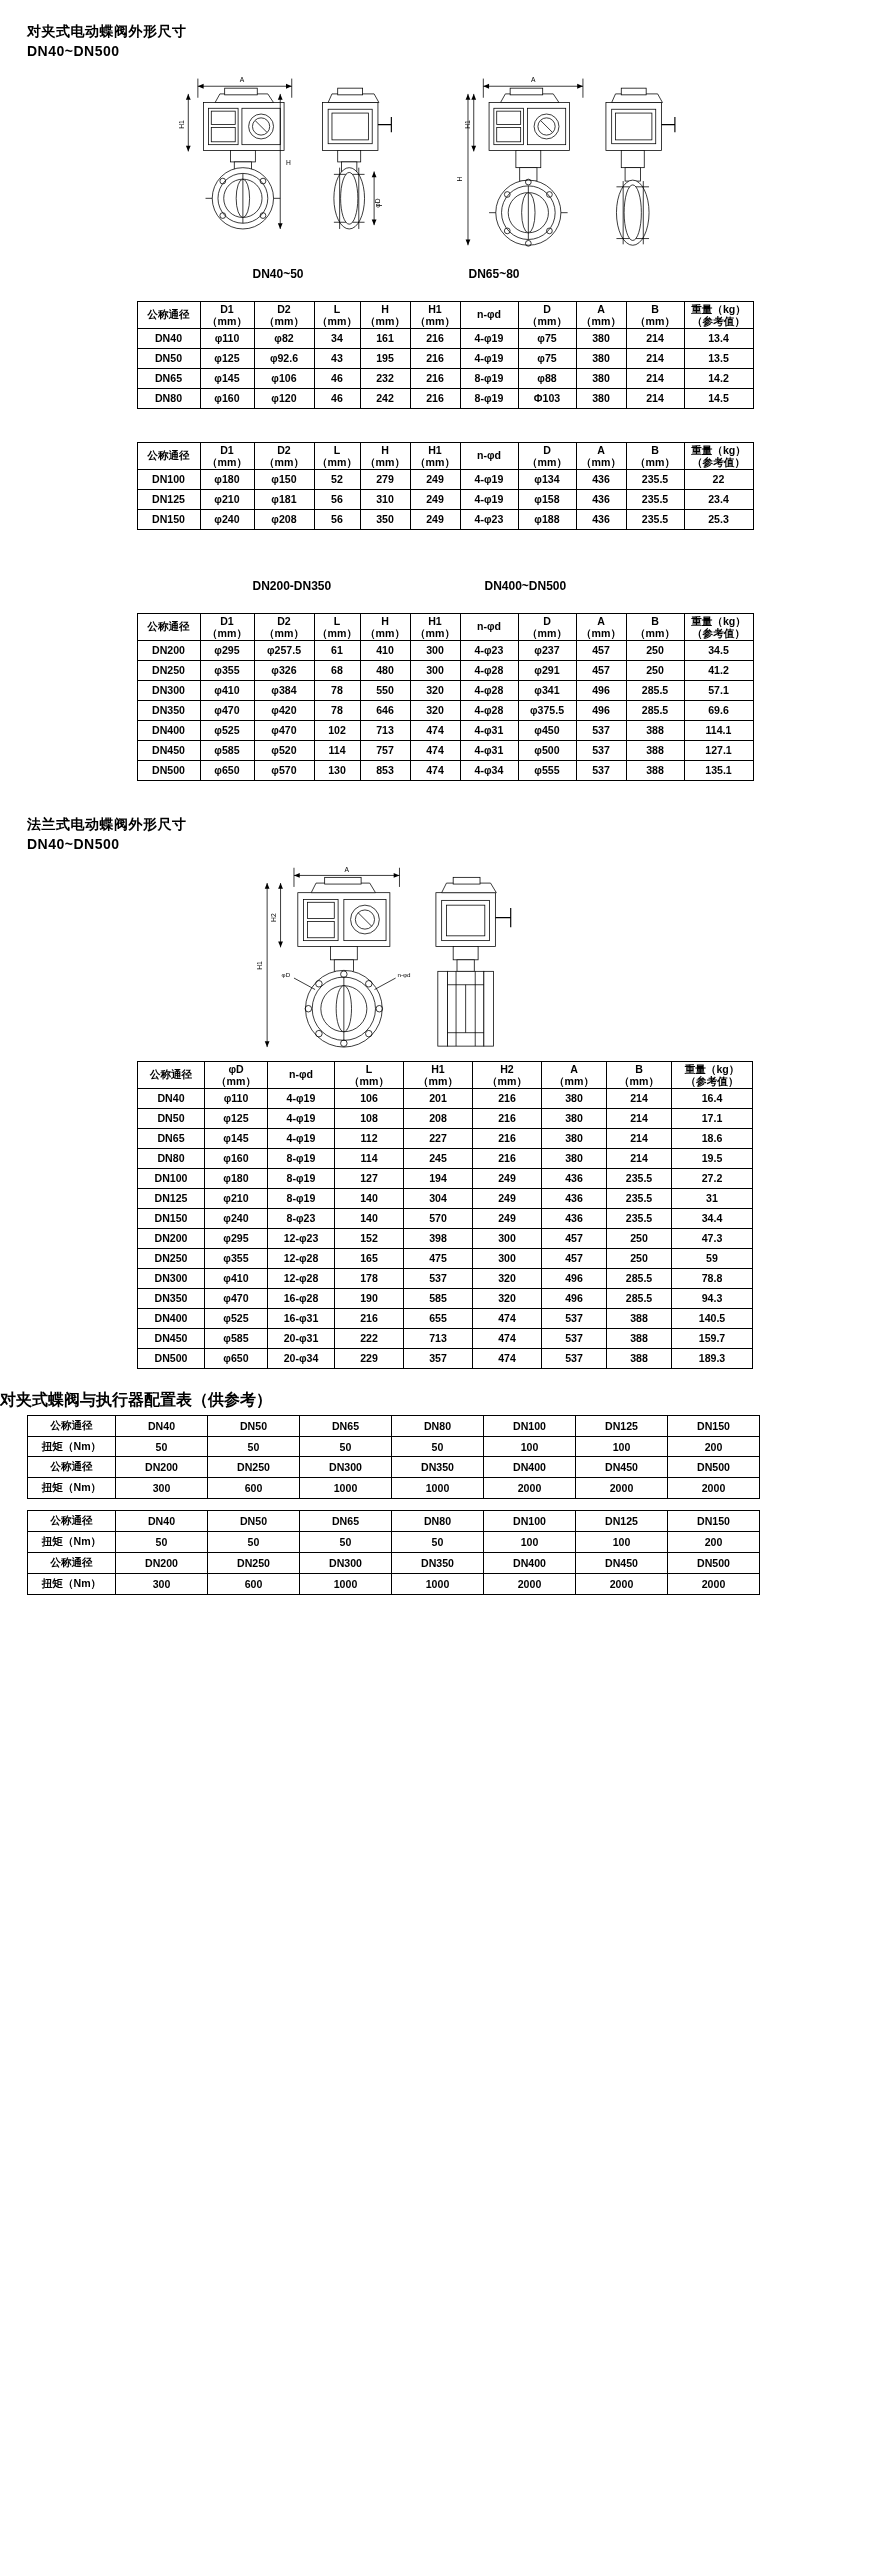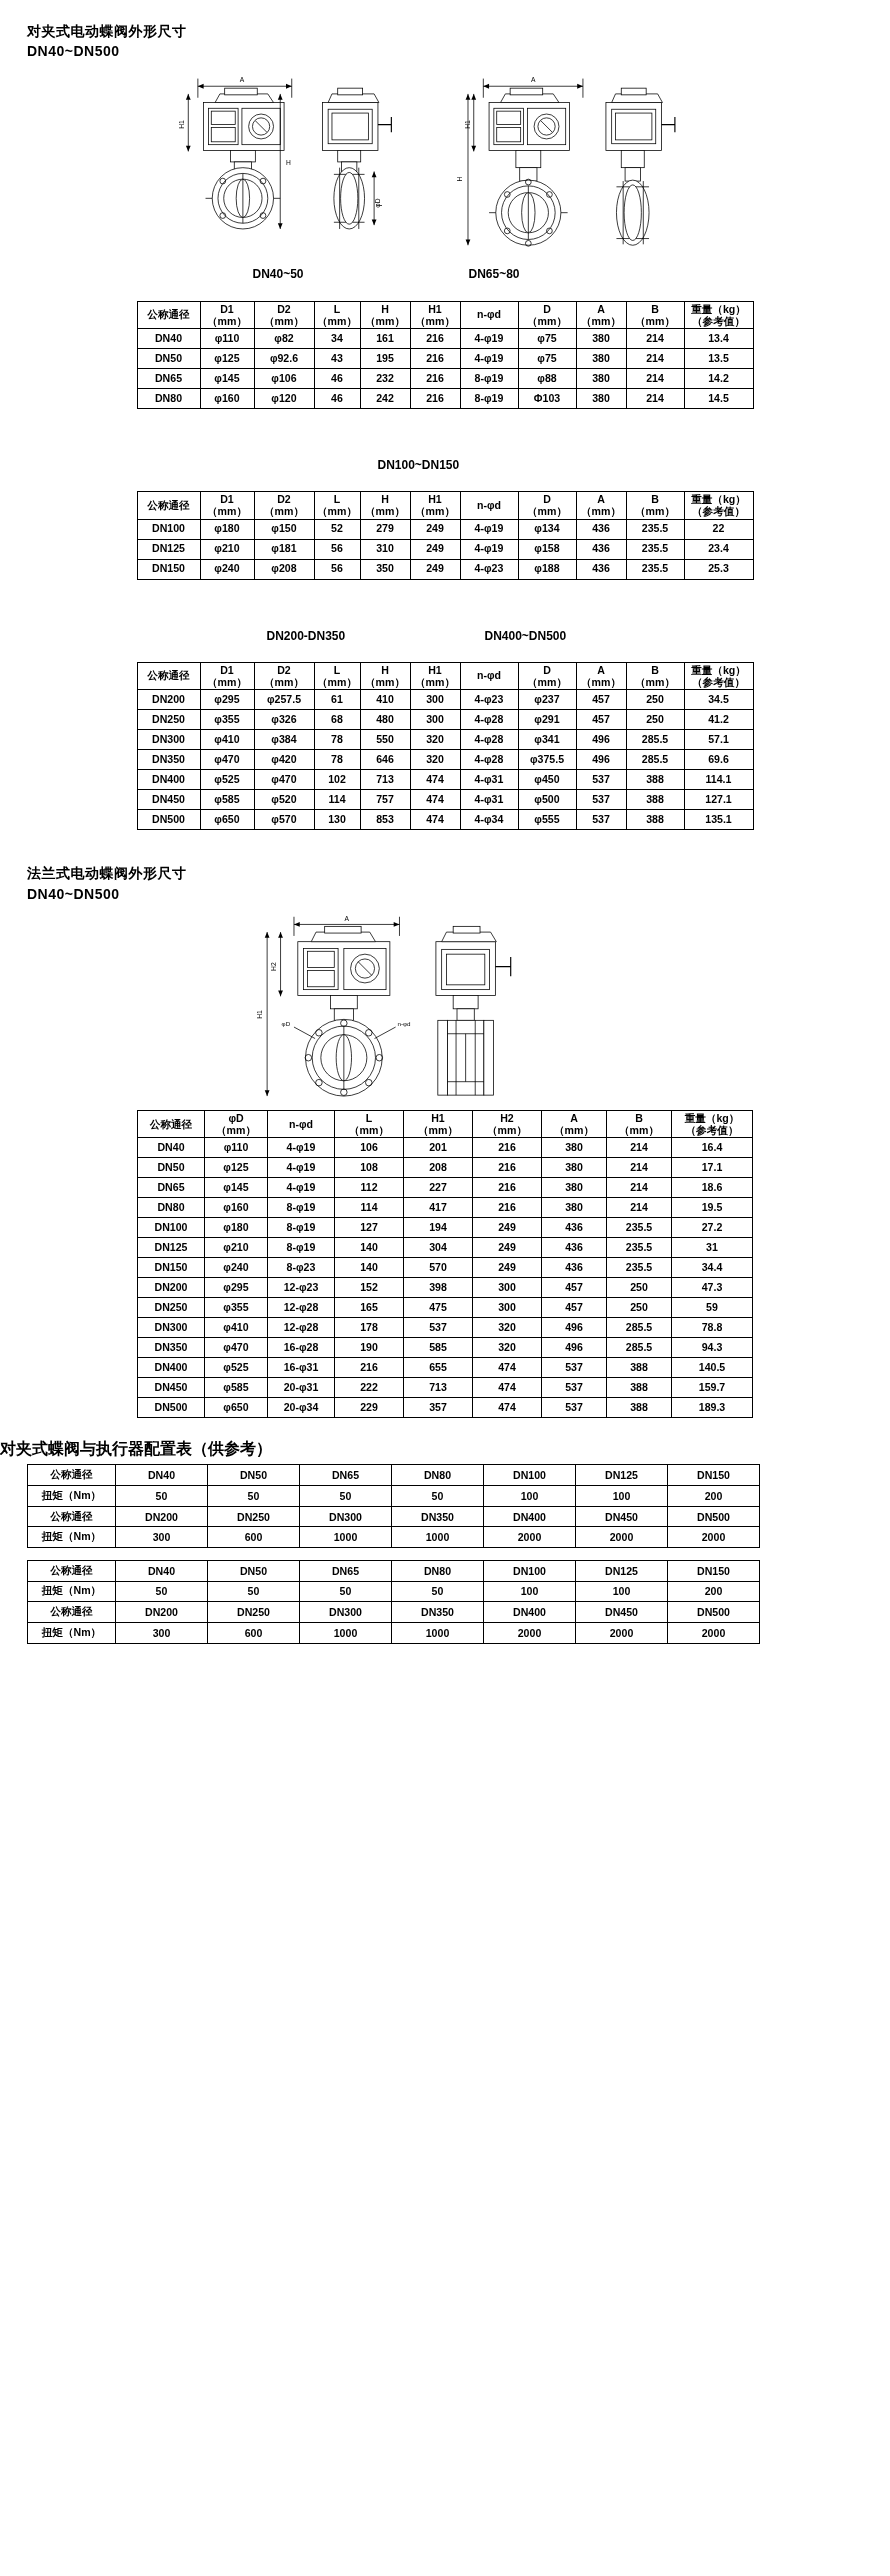--- a/index.html
+++ b/index.html
@@ -331,23 +331,20 @@
           <td>Φ103</td>
           <td>380</td>
           <td>214</td>
           <td>14.5</td>
         </tr>
       </tbody>
   </table>
 
   <div class="spacer-lg"></div>
 
-  <div class="cap-row" style="width:693px;">
-    <span style="left:279px;">DN100~DN150</span>
-  </div>
 
   <table class="dt" id="t2">
     <thead>
         <tr>
           <th style="width: 63px;">公称通径</th>
           <th class="two" style="width: 54px;">
             <div>D1</div>
             <div>（mm）</div>
           </th>
           <th class="two" style="width: 60px;">
@@ -424,21 +421,21 @@
           <td>436</td>
           <td>235.5</td>
           <td>25.3</td>
         </tr>
       </tbody>
   </table>
 
   <div class="spacer-lg"></div>
 
   <div class="cap-row" style="width:693px;">
-    <span style="left:168px;">DN200-DN350</span>
+    <span style="left:154px;">DN200-DN350</span>
     <span style="left:386px;">DN400~DN500</span>
   </div>
 
   <table class="dt" id="t3">
     <thead>
         <tr>
           <th style="width: 63px;">公称通径</th>
           <th class="two" style="width: 54px;">
             <div>D1</div>
             <div>（mm）</div>
@@ -726,21 +723,21 @@
           <td>216</td>
           <td>380</td>
           <td>214</td>
           <td>18.6</td>
         </tr>
         <tr>
           <td>DN80</td>
           <td>φ160</td>
           <td>8-φ19</td>
           <td>114</td>
-          <td>417</td>
+          <td>245</td>
           <td>216</td>
           <td>380</td>
           <td>214</td>
           <td>19.5</td>
         </tr>
         <tr>
           <td>DN100</td>
           <td>φ180</td>
           <td>8-φ19</td>
           <td>127</td>

